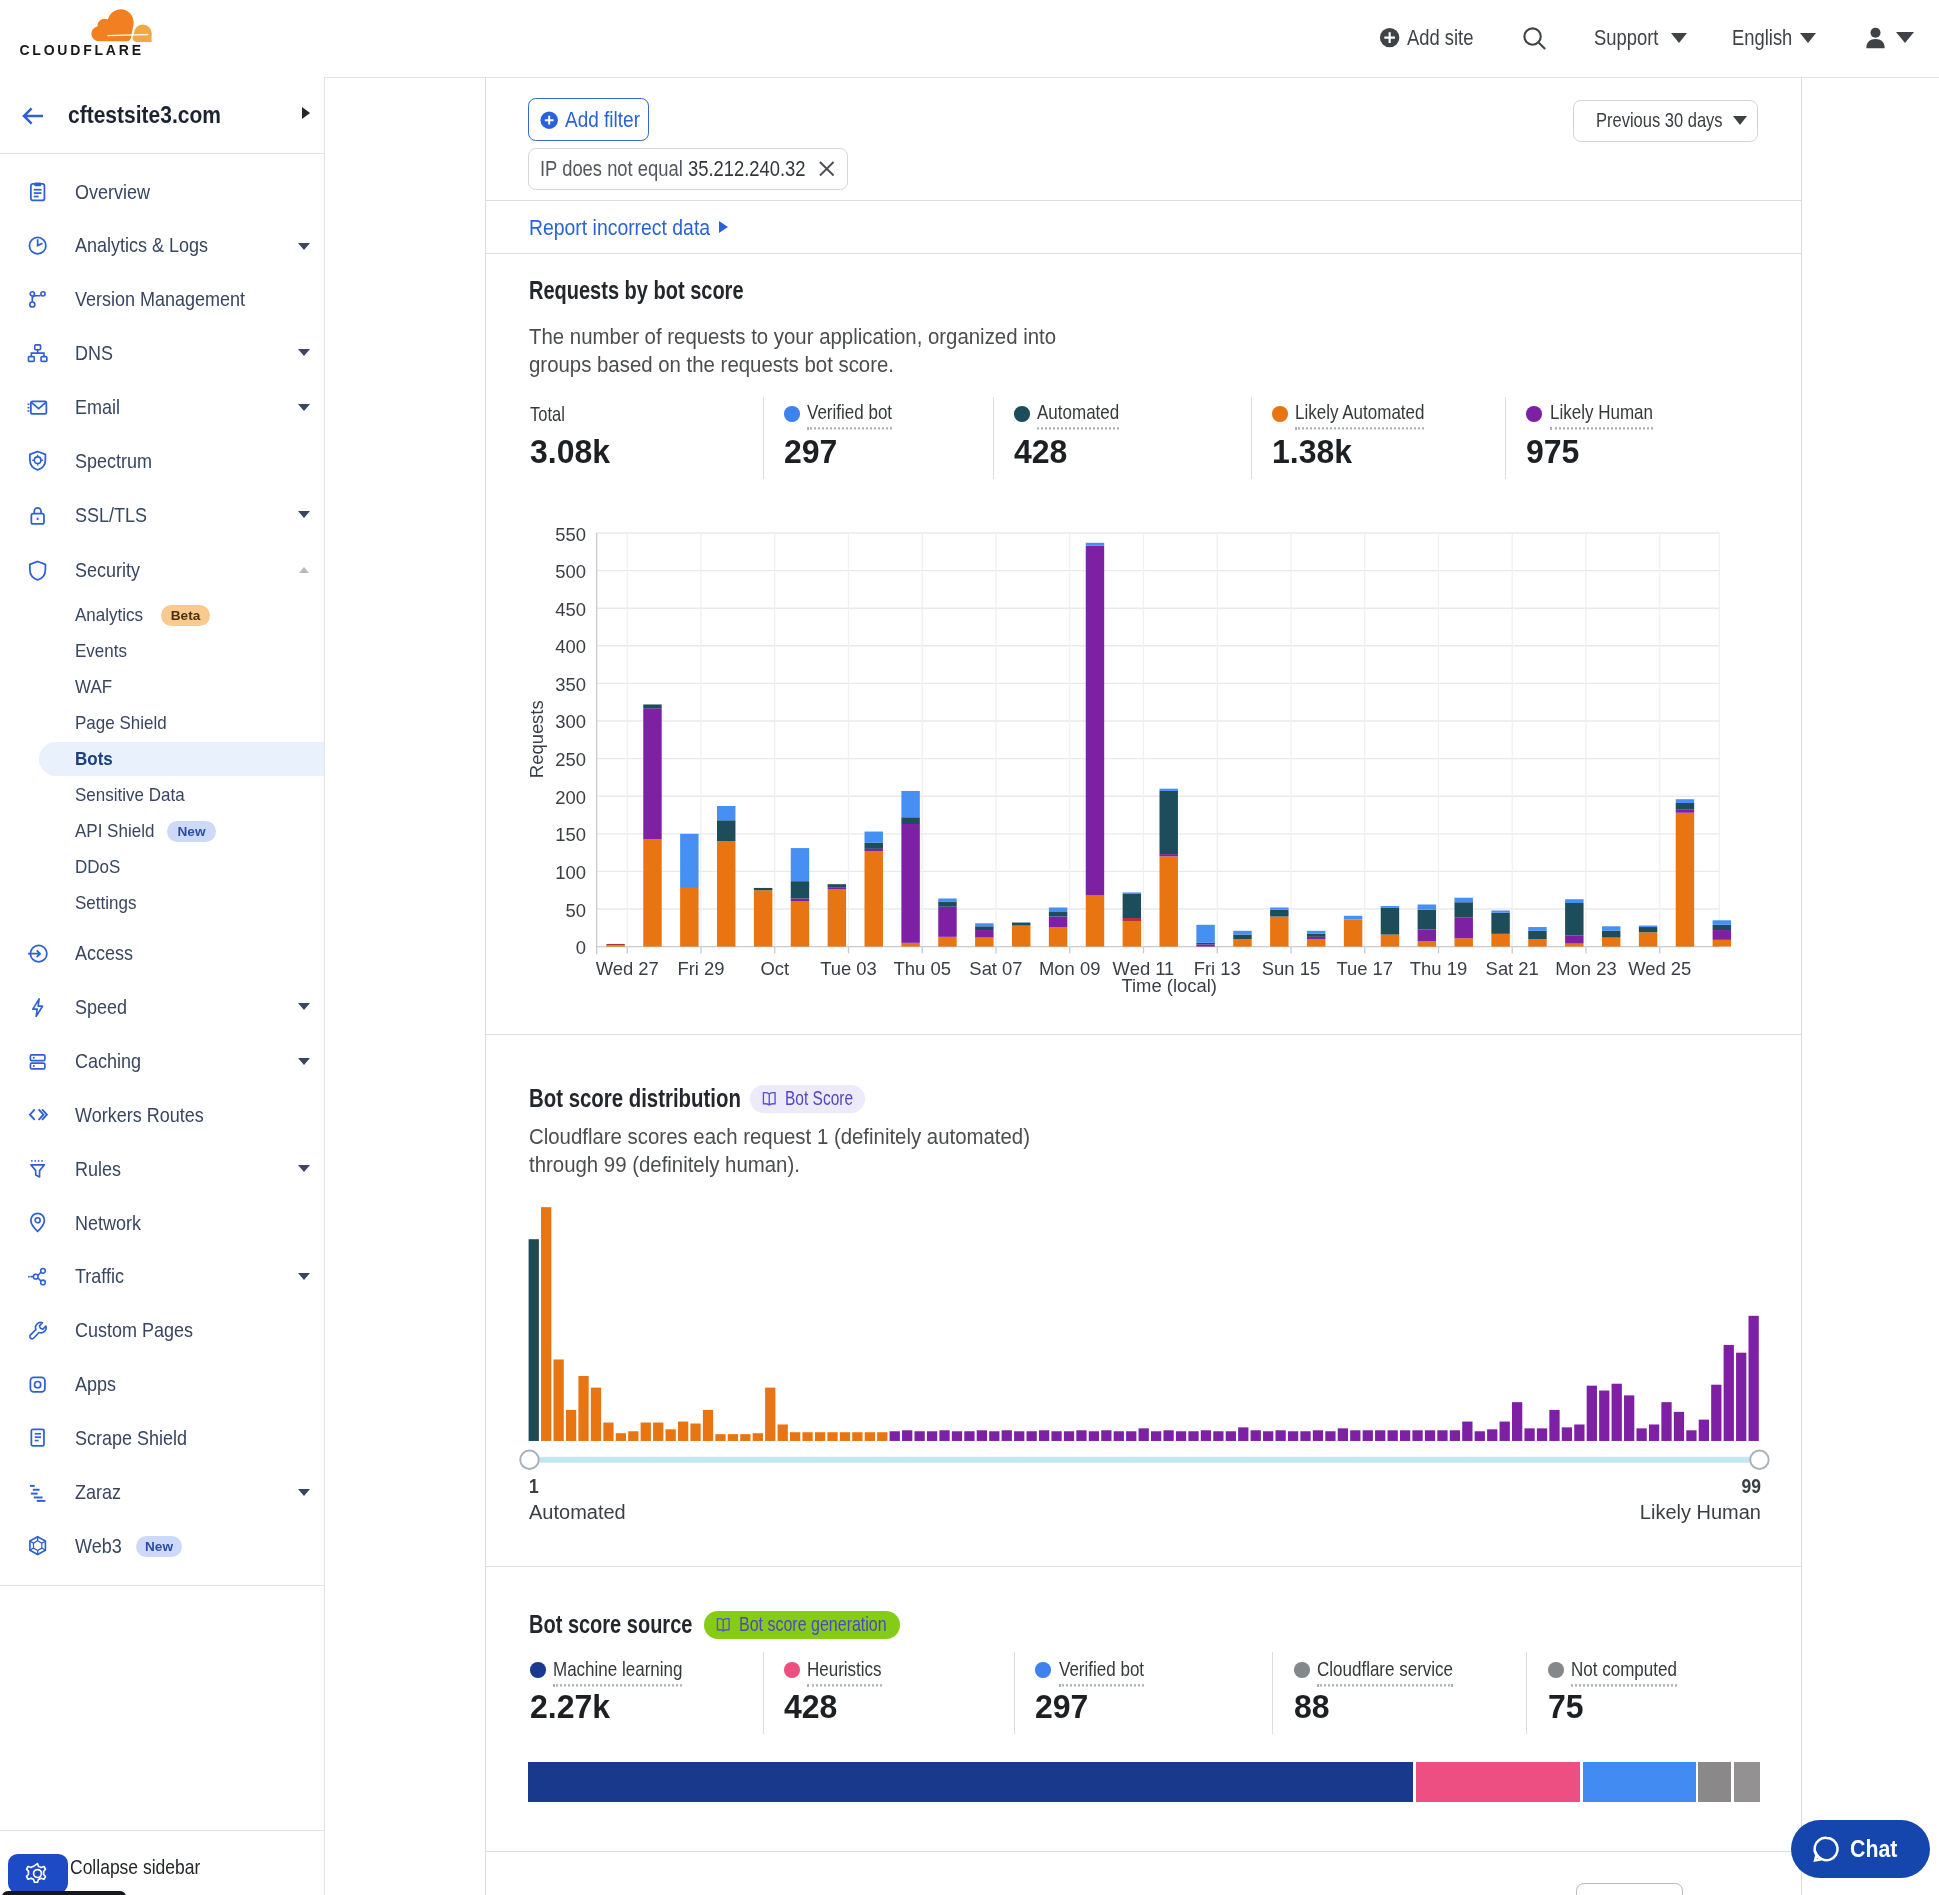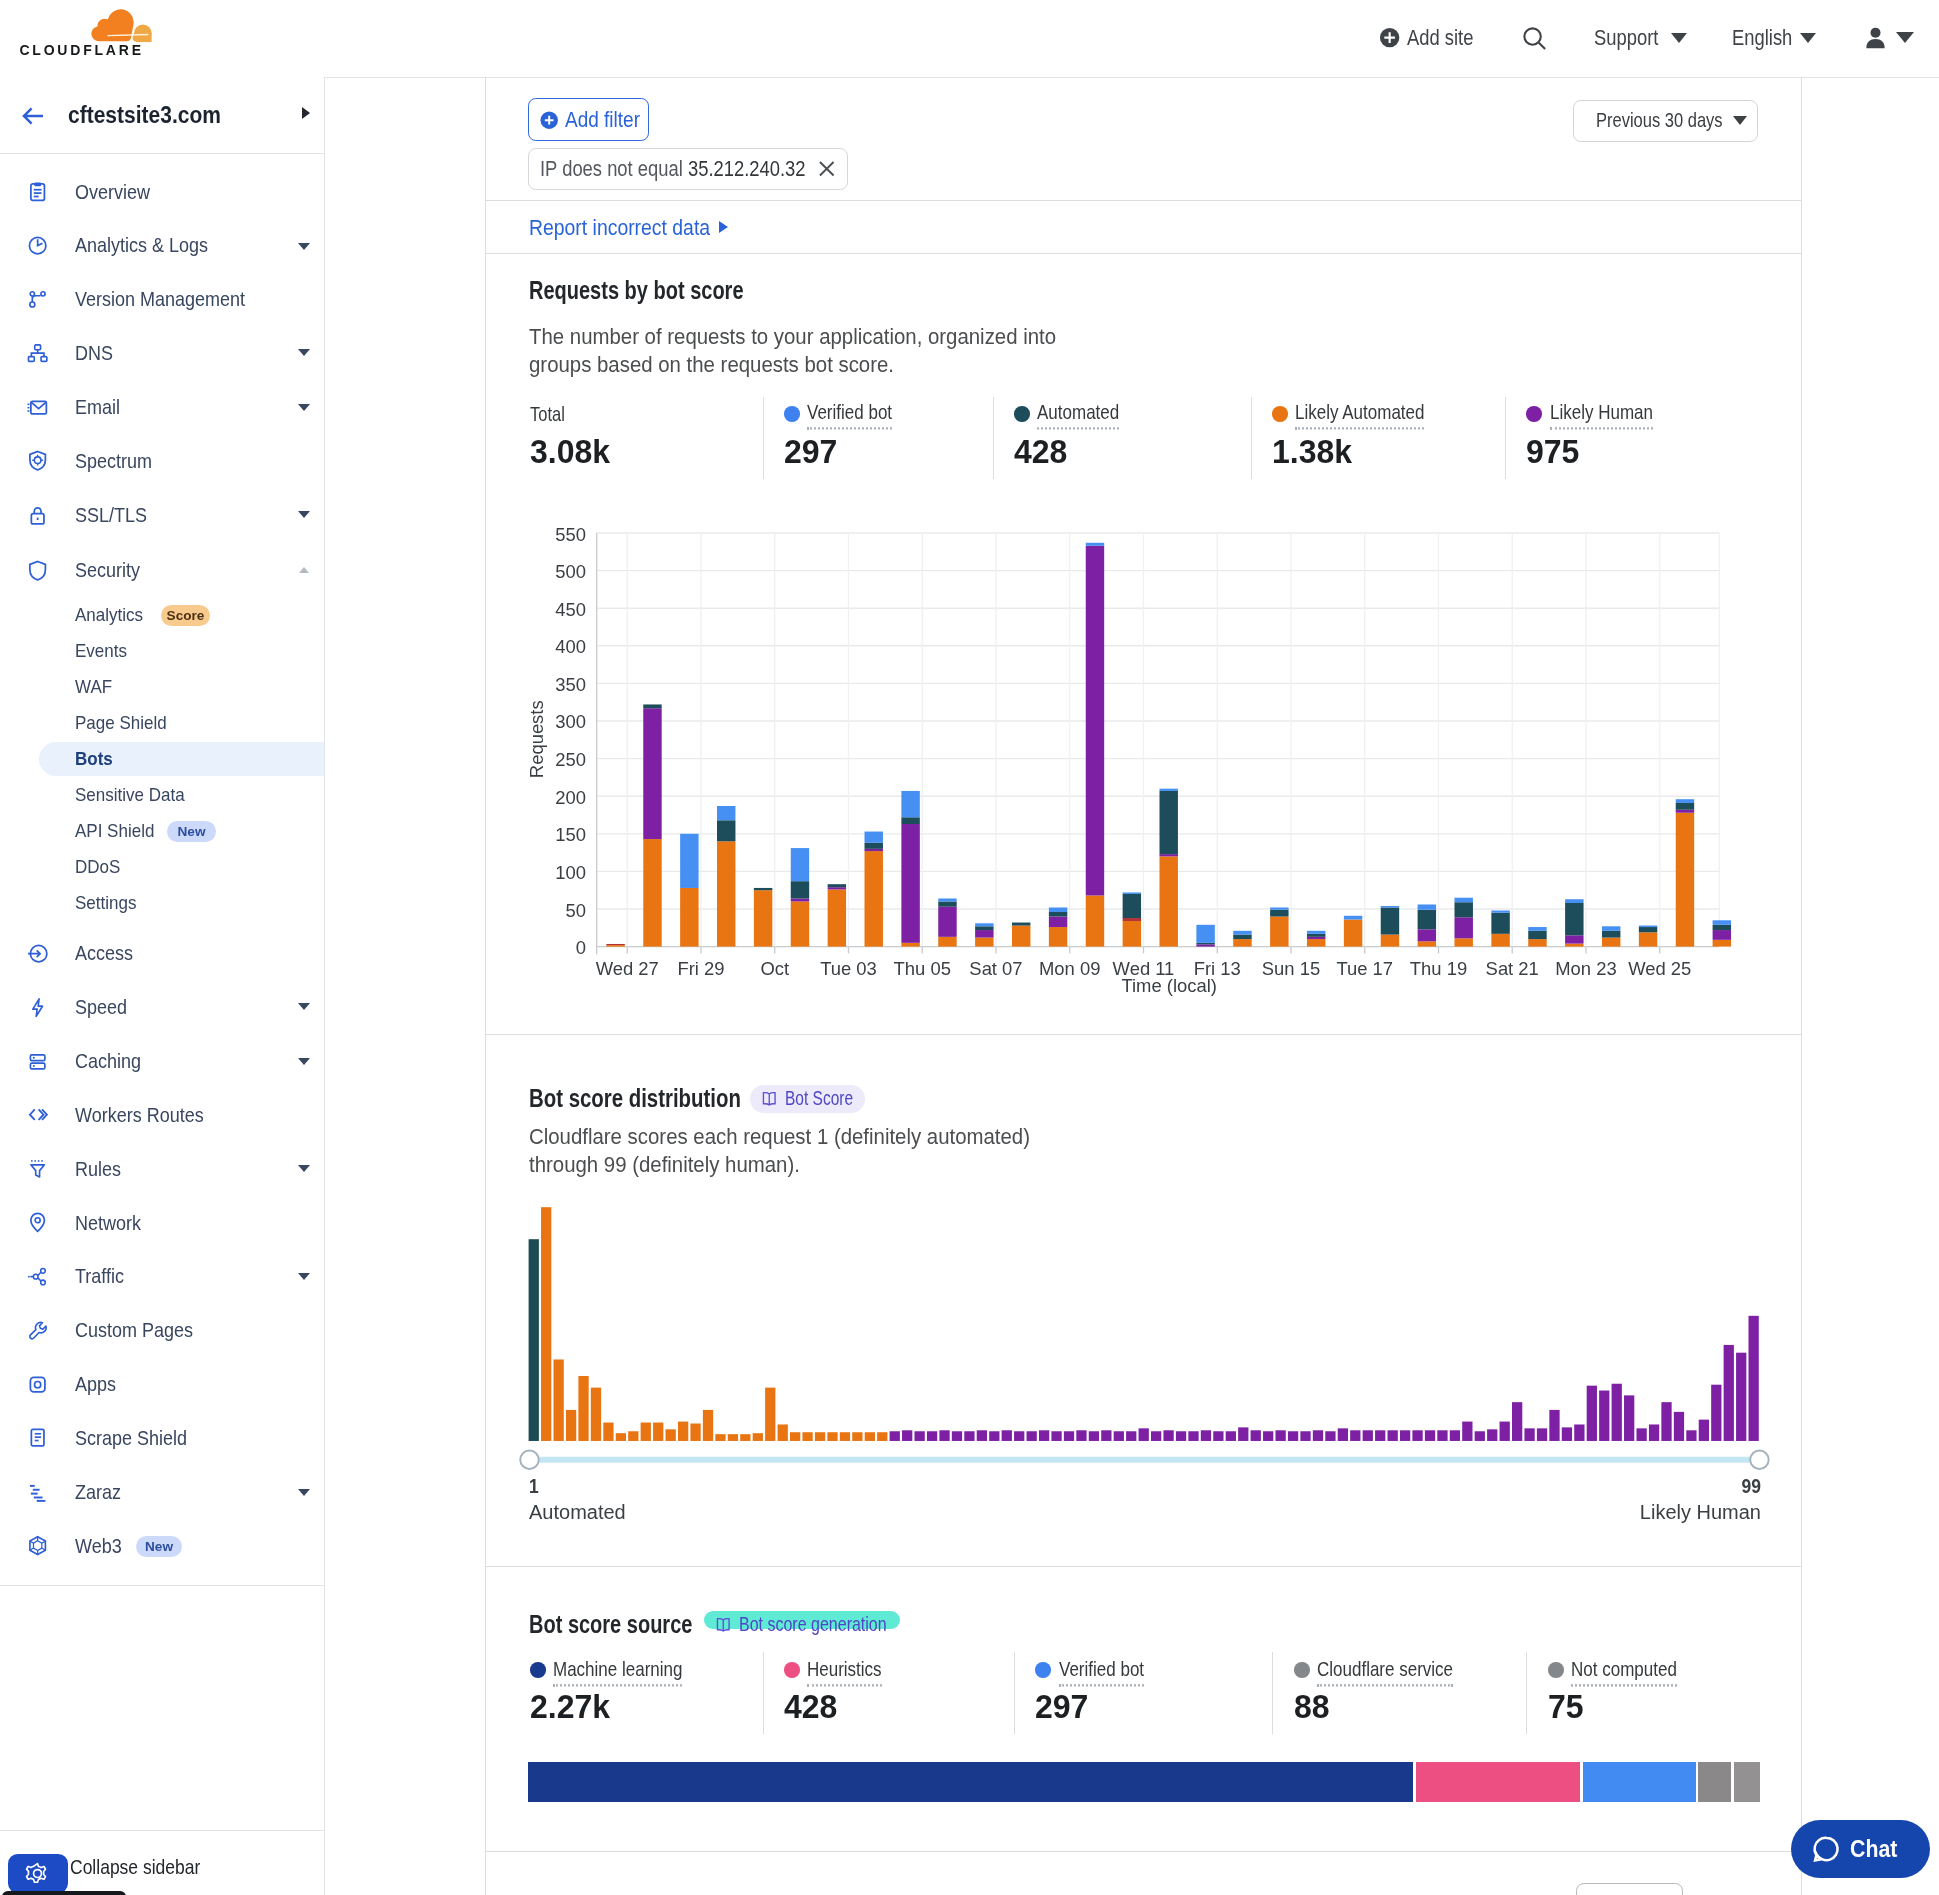--- a/index.html
+++ b/index.html
@@ -174,21 +174,21 @@
       <line x1="10" y1="19.5" x2="19" y2="19.5" stroke="#2e5fd7" stroke-width="2"></line>
     </svg>
 <div style="position:absolute;left:75px;top:1482px;font-size:18px;line-height:21px;color:#39465f;white-space:nowrap;transform:scaleY(1.12);transform-origin:0 50%;">Zaraz</div>
 <div style="position:absolute;left:298px;top:1489px;width:0;height:0;border-top:7.8px solid #39465f;border-left:6.3px solid transparent;border-right:6.3px solid transparent"></div>
 <svg style="position:absolute;left:27px;top:1535px" width="21.3" height="21.3" viewBox="0 0 22 22">
       <path d="M11 1.8 L19 6.3 V15.7 L11 20.2 L3 15.7 V6.3 Z" stroke="#2e5fd7" stroke-width="1.7" fill="none"></path>
       <path d="M11 6 L15.3 8.5 V13.5 L11 16 L6.7 13.5 V8.5 Z M11 6 V1.8 M15.3 8.5 L19 6.3 M15.3 13.5 L19 15.7 M11 16 V20.2 M6.7 13.5 L3 15.7 M6.7 8.5 L3 6.3" stroke="#2e5fd7" stroke-width="1.3" fill="none"></path>
     </svg>
 <div style="position:absolute;left:75px;top:1536px;font-size:18px;line-height:21px;color:#39465f;white-space:nowrap;transform:scaleY(1.12);transform-origin:0 50%;">Web3</div>
 <div style="position:absolute;left:75px;top:605px;font-size:17px;line-height:20px;color:#39465f;white-space:nowrap;transform:scaleY(1.12);transform-origin:0 50%;">Analytics</div>
-<div style="position:absolute;left:161px;top:605px;width:49px;height:21.3px;border-radius:10.7px;background:#f9ca8e;color:#4b3113;font-size:13.6px;font-weight:bold;text-align:center;line-height:21.3px">Score</div>
+<div style="position:absolute;left:161px;top:605px;width:49px;height:21.3px;border-radius:10.7px;background:#f9ca8e;color:#4b3113;font-size:13.6px;font-weight:bold;text-align:center;line-height:21.3px">Beta</div>
 <div style="position:absolute;left:75px;top:641px;font-size:17px;line-height:20px;color:#39465f;white-space:nowrap;transform:scaleY(1.12);transform-origin:0 50%;">Events</div>
 <div style="position:absolute;left:75px;top:677px;font-size:17px;line-height:20px;color:#39465f;white-space:nowrap;transform:scaleY(1.12);transform-origin:0 50%;">WAF</div>
 <div style="position:absolute;left:75px;top:713px;font-size:17px;line-height:20px;color:#39465f;white-space:nowrap;transform:scaleY(1.12);transform-origin:0 50%;">Page Shield</div>
 <div style="position:absolute;left:75px;top:749px;font-size:17px;line-height:20px;color:#1d3f7d;white-space:nowrap;font-weight:bold;transform:scaleY(1.12);transform-origin:0 50%;">Bots</div>
 <div style="position:absolute;left:75px;top:785px;font-size:17px;line-height:20px;color:#39465f;white-space:nowrap;transform:scaleY(1.12);transform-origin:0 50%;">Sensitive Data</div>
 <div style="position:absolute;left:75px;top:821px;font-size:17px;line-height:20px;color:#39465f;white-space:nowrap;transform:scaleY(1.12);transform-origin:0 50%;">API Shield</div>
 <div style="position:absolute;left:167px;top:821px;width:49px;height:21.3px;border-radius:10.7px;background:#ccd9f9;color:#2c4da0;font-size:13.6px;font-weight:bold;text-align:center;line-height:21.3px">New</div>
 <div style="position:absolute;left:75px;top:857px;font-size:17px;line-height:20px;color:#39465f;white-space:nowrap;transform:scaleY(1.12);transform-origin:0 50%;">DDoS</div>
 <div style="position:absolute;left:75px;top:893px;font-size:17px;line-height:20px;color:#39465f;white-space:nowrap;transform:scaleY(1.12);transform-origin:0 50%;">Settings</div>
 <div style="position:absolute;left:136px;top:1536px;width:46px;height:21.3px;border-radius:10.7px;background:#ccd9f9;color:#2c4da0;font-size:13.6px;font-weight:bold;text-align:center;line-height:21.3px">New</div>
@@ -530,21 +530,21 @@
 <rect x="1802.23" y="1355.60" width="10.6" height="129" fill="#7d20a4"></rect>
 <line x1="545" y1="1504" x2="1814" y2="1504" stroke="#c3e7f2" stroke-width="6" stroke-linecap="round"></line>
 <circle cx="545.5" cy="1504" r="9.5" fill="#ffffff" stroke="#a6b2bc" stroke-width="2"></circle>
 <circle cx="1813.5" cy="1504" r="9.5" fill="#ffffff" stroke="#a6b2bc" stroke-width="2"></circle>
 </svg>
 <div style="position:absolute;left:529px;top:1476px;font-size:17.5px;line-height:20.6px;color:#3a3f44;white-space:nowrap;font-weight:bold;transform:scaleY(1.15);transform-origin:0 50%;">1</div>
 <div style="position:absolute;right:179px;top:1476px;font-size:17.5px;line-height:20.6px;color:#3a3f44;white-space:nowrap;transform:scaleY(1.15);transform-origin:100% 50%;"><b>99</b></div>
 <div style="position:absolute;left:529px;top:1501px;font-size:20px;line-height:23.5px;color:#3a3f44;white-space:nowrap;transform:scaleY(1.05);transform-origin:0 50%;">Automated</div>
 <div style="position:absolute;right:179px;top:1501px;font-size:20px;line-height:23.5px;color:#3a3f44;white-space:nowrap;transform:scaleY(1.05);transform-origin:100% 50%;">Likely Human</div>
 <div style="position:absolute;left:529px;top:1613px;font-size:20px;line-height:23.5px;color:#23272b;white-space:nowrap;font-weight:bold;transform:scaleY(1.3);transform-origin:0 50%;">Bot score source</div>
-<div style="position:absolute;left:704px;top:1611px;height:18px;width:196px;background:#5eead4;border-radius:14.6px;">
+<div style="position:absolute;left:704px;top:1611px;height:28px;width:196px;background:#84cc16;border-radius:14.6px;">
       <svg style="position:absolute;left:10.7px;top:5.8px" width="16.5" height="16.5" viewBox="0 0 17 17">
         <path d="M8.5 3 C7 1.8 5 1.5 2.5 1.8 V13.2 C5 12.9 7 13.2 8.5 14.4 C10 13.2 12 12.9 14.5 13.2 V1.8 C12 1.5 10 1.8 8.5 3 Z M8.5 3 V14.4" stroke="#5b50d6" stroke-width="1.4" fill="none"></path>
       </svg>
       <div style="position:absolute;left:35px;top:3.9px;font-size:16px;line-height:20.4px;color:#4f46c5;white-space:nowrap;transform:scaleY(1.3);transform-origin:0 50%">Bot score generation</div>
     </div>
 <div style="position:absolute;left:530px;top:1662px;width:15.5px;height:15.5px;border-radius:50%;background:#1a3a90"></div>
 <div style="position:absolute;left:553px;top:1660px;font-size:17px;line-height:20.4px;color:#36393b;white-space:nowrap;border-bottom:2.9px dotted #a9afb6;padding-bottom:1.9px;transform:scaleY(1.22);transform-origin:0 50%">Machine learning</div>
 <div style="position:absolute;left:530px;top:1687px;font-size:32px;line-height:38px;color:#1d2023;white-space:nowrap;font-weight:bold;transform:scaleY(1.05);transform-origin:0 50%;">2.27k</div>
 <div style="position:absolute;left:763px;top:1652px;width:1px;height:82px;background:#dcdddf"></div>
 <div style="position:absolute;left:784px;top:1662px;width:15.5px;height:15.5px;border-radius:50%;background:#ee4f82"></div>

